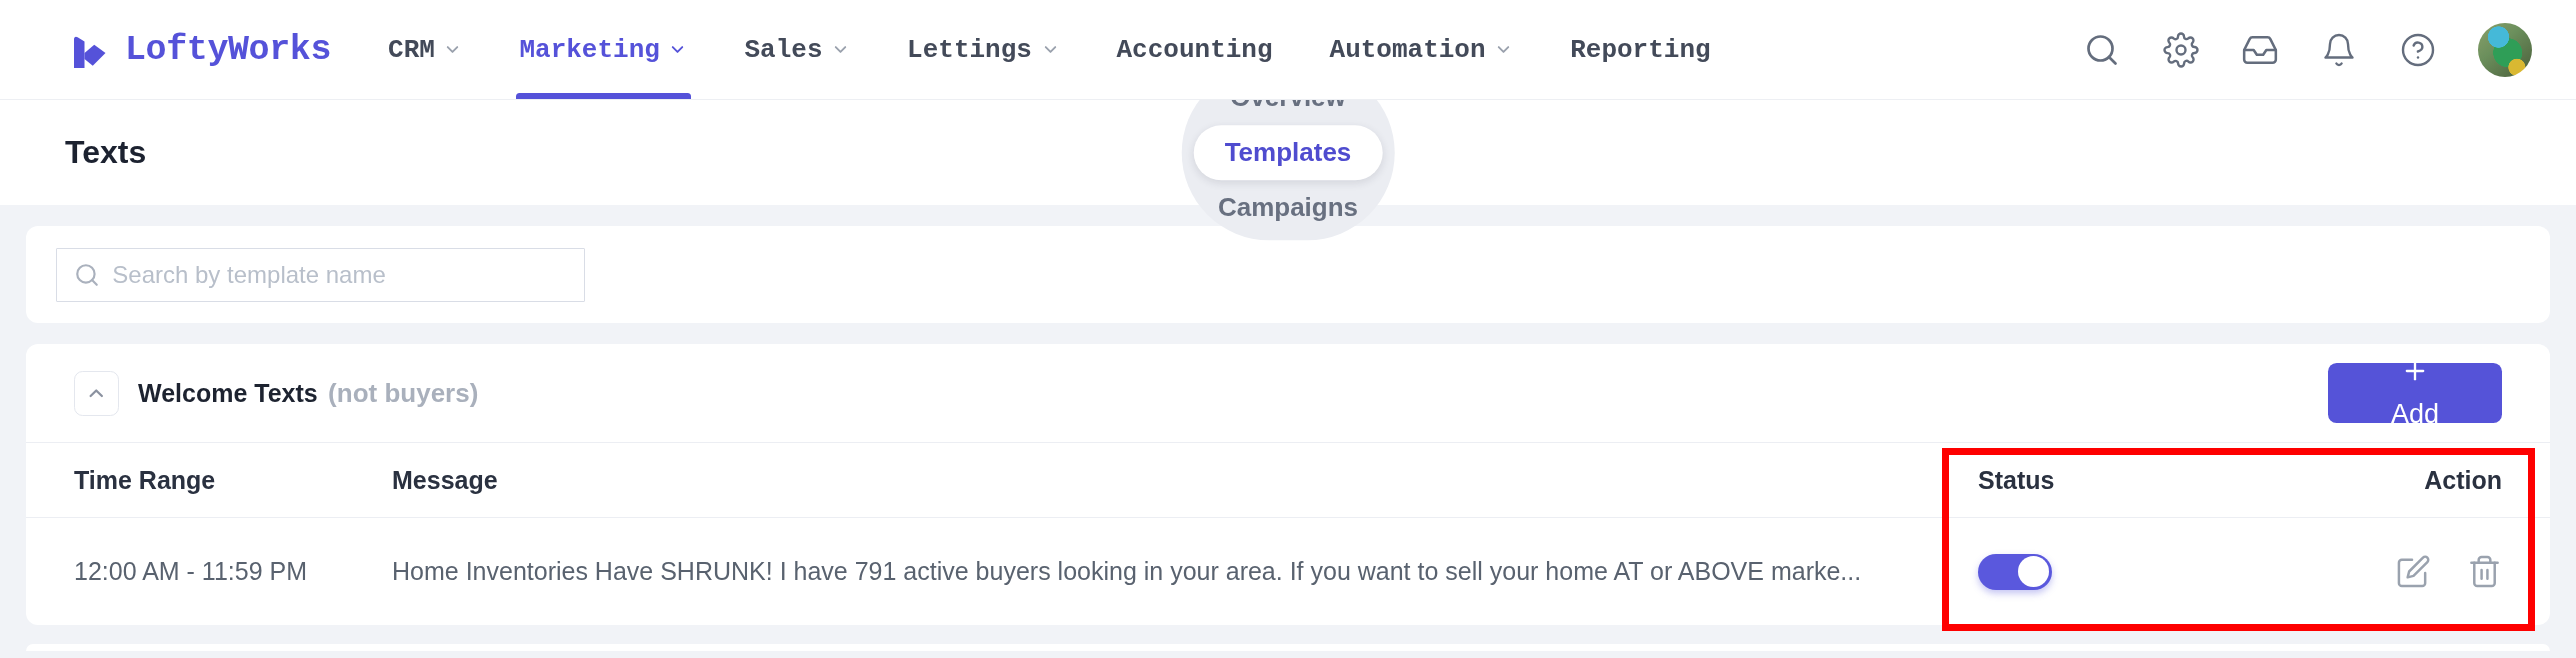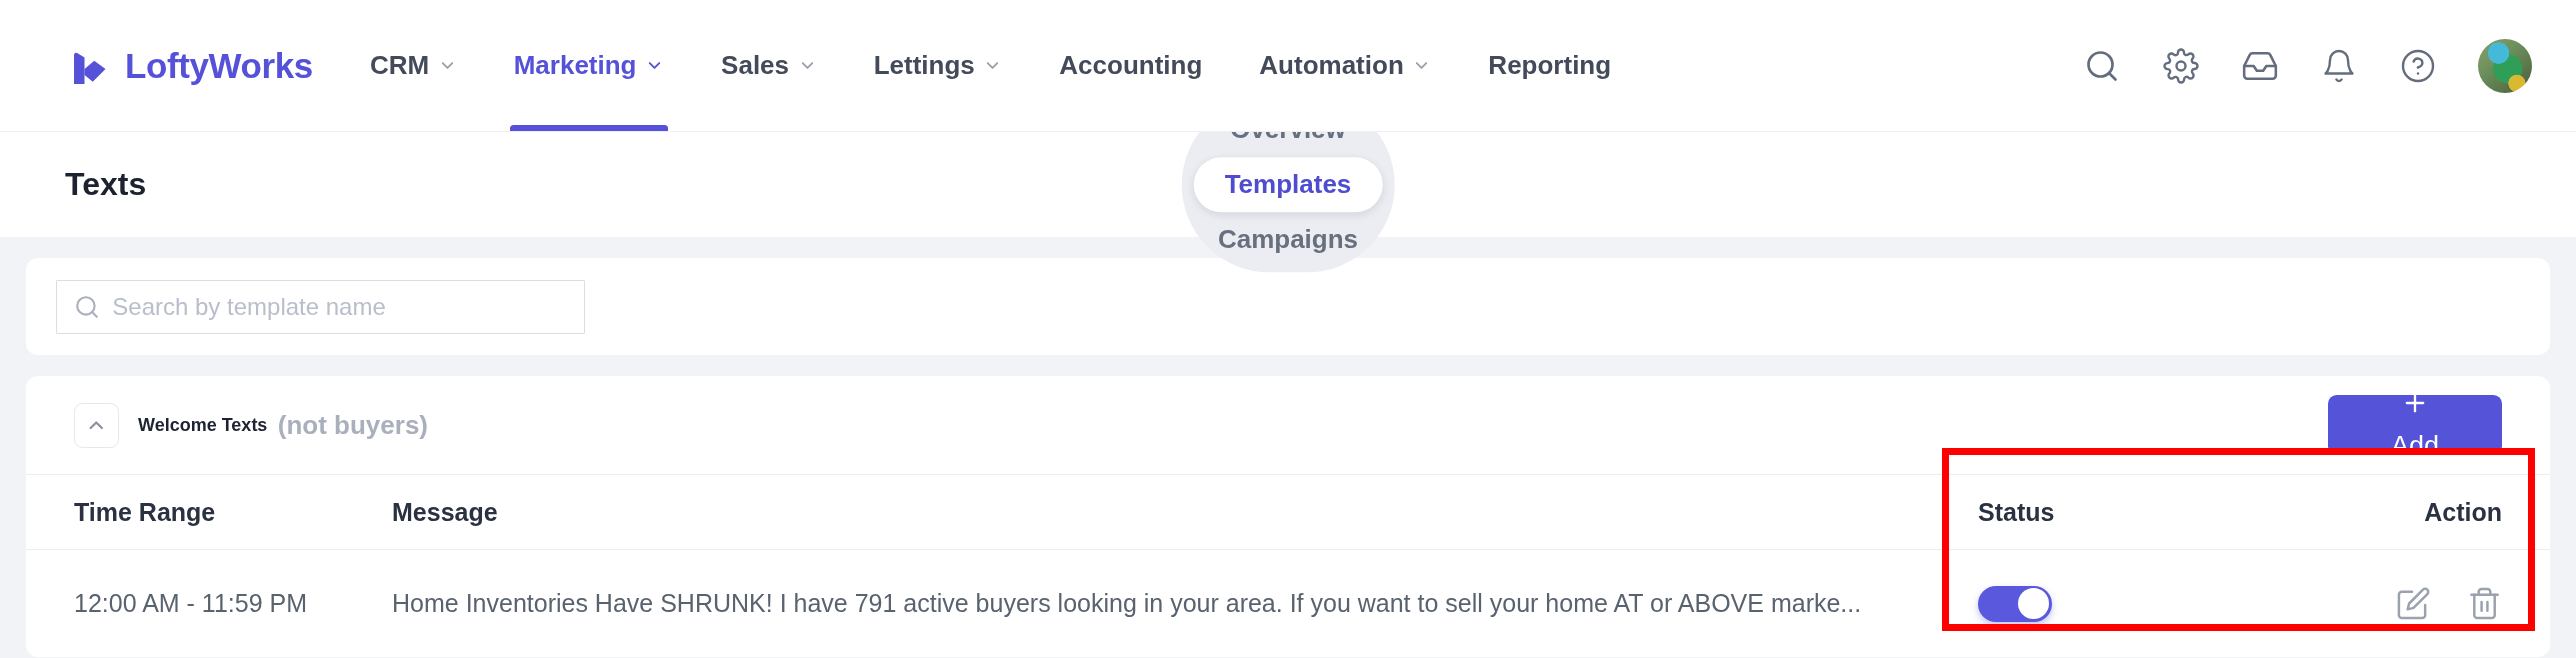--- a/index.html
+++ b/index.html
@@ -1,21 +1,21 @@
 <!DOCTYPE html>
 <html style="font-size:14px"><head>
 <meta charset="utf-8">
 <style>
   * { margin:0; padding:0; box-sizing:border-box; }
   html,body { width:2576px; height:658px; overflow:hidden; }
   body { font-family:"Liberation Sans", sans-serif; background:#f1f3f7; position:relative; }
 
   
-  .topbar { height:132px; background:#ffffff; display:flex; align-items:center;
-            padding:0 44px 0 65px; border-bottom:0.9px solid #edeff3; position:relative; z-index:2; }
+  .topbar { height:100px; background:#ffffff; display:flex; align-items:center;
+            padding:0 44px 0 65px; border-bottom:0.9px solid #edeff3; position:relative; z-index:2;font-family:Liberation Mono, monospace; }
   .brand { display:flex; align-items:center; gap:12px; cursor:pointer; }
   .brand-name { font-size:35px; font-weight:700; color:#5552d9; letter-spacing:-0.4px; }
   .nav { display:flex; align-items:flex-start; gap:57px; margin-left:57px; height:100%; }
   .nav-item { display:flex; align-items:center; gap:8.6px; font-size:26px; font-weight:600;
               color:#434a59; height:100%; position:relative; cursor:pointer; white-space:nowrap; }
   .nav-item.active { color:#5552d9; }
   .nav-item.active .underline { position:absolute; bottom:0; left:-3.5px; right:-3.5px; height:6px;
               background:#5552d9; border-radius:3.5px 3.5px 0 0; }
   .nav-chev { color:#9aa1ad; display:flex; }
   .nav-item.active .nav-chev { color:#5552d9; }
@@ -48,21 +48,21 @@
   .search-box .s-icon { color:#aab1bd; display:flex; }
   .search-box input { border:none; outline:none; flex:1; font-size:24px; color:#3d4554;
                       font-family:"Liberation Sans", sans-serif; background:transparent; }
   .search-box input::placeholder { color:#b8bfca; }
 
   .section-card { position:relative; }
   .section-header { height:98px; display:flex; align-items:center; padding:0 48px; gap:19px; }
   .collapse-btn { width:45px; height:45px; border:1.7px solid #e4e7ee; border-radius:8.6px;
                   background:#fff; display:flex; align-items:center; justify-content:center;
                   color:#8b92a0; cursor:pointer; }
-  .section-title { font-size:18px; font-weight:700; color:#1d2330; }
+  .section-title { font-size:25px; font-weight:700; color:#1d2330; }
   .section-subtitle { font-size:26px; font-weight:700; color:#a9b0bc; margin-left:-8.6px; }
   .add-btn { margin-left:auto; width:174px; height:60px; background:#5553d8; color:#ffffff;
              border:none; border-radius:8.6px; font-size:27px; font-weight:500;
              font-family:"Liberation Sans", sans-serif; display:flex; align-items:center;
              justify-content:center; gap:14px; cursor:pointer;flex-direction:column; }
 
   .table-head { height:76px; display:flex; align-items:center; padding:0 48px;
                 border-top:0.9px solid #eceef3; border-bottom:0.9px solid #eceef3; }
   .table-row  { height:107px; display:flex; align-items:center; padding:0 48px; }
   .col-time    { width:318px; flex:none; }

